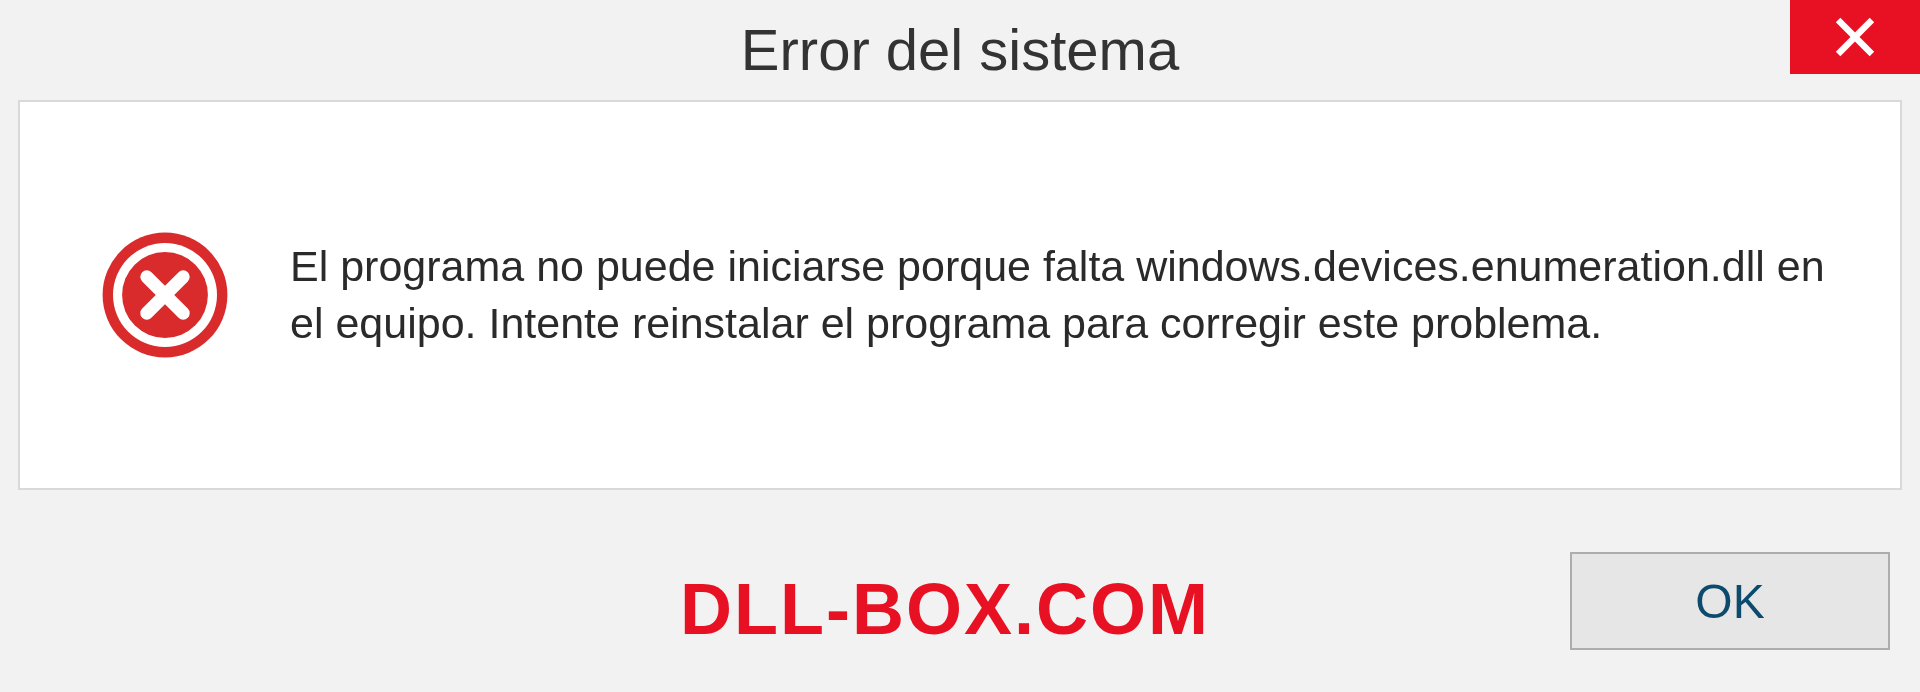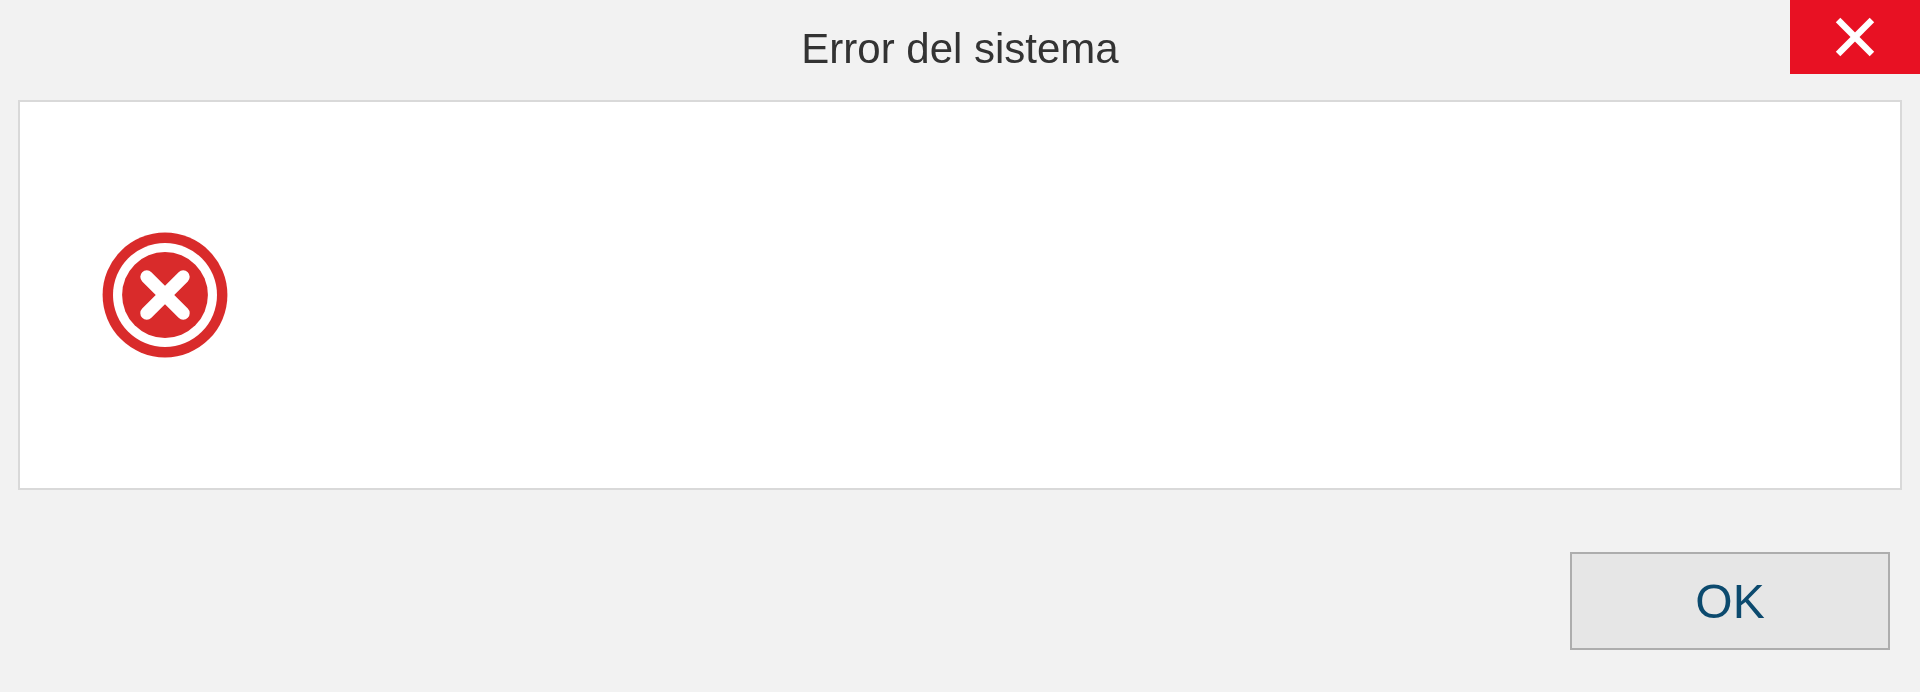--- a/index.html
+++ b/index.html
@@ -12,21 +12,21 @@
     overflow: hidden;
   }
   .titlebar {
     position: relative;
     height: 98px;
     display: flex;
     align-items: center;
     justify-content: center;
   }
   .title {
-    font-size: 42px;
+    font-size: 58px;
     color: #333;
     font-weight: normal;
   }
   .close-btn {
     position: absolute;
     top: 0;
     right: 0;
     width: 130px;
     height: 74px;
     background: #e81123;
@@ -103,19 +103,21 @@
 <div class="content-box">
   <div class="error-icon">
     <svg viewBox="0 0 100 100">
       <circle cx="50" cy="50" r="48" fill="#d92b2b"></circle>
       <circle cx="50" cy="50" r="40" fill="#ffffff"></circle>
       <circle cx="50" cy="50" r="33" fill="#d92b2b"></circle>
       <line x1="36" y1="36" x2="64" y2="64" stroke="#ffffff" stroke-width="10" stroke-linecap="round"></line>
       <line x1="64" y1="36" x2="36" y2="64" stroke="#ffffff" stroke-width="10" stroke-linecap="round"></line>
     </svg>
   </div>
+  <div class="message">El programa no puede iniciarse porque falta windows.devices.enumeration.dll en el equipo. Intente reinstalar el programa para corregir este problema.</div>
 </div>
 
 <div class="footer">
+  <div class="watermark">DLL-BOX.COM</div>
   <div class="ok-btn">
     <span>OK</span>
   </div>
 </div>
 
 </body></html>

